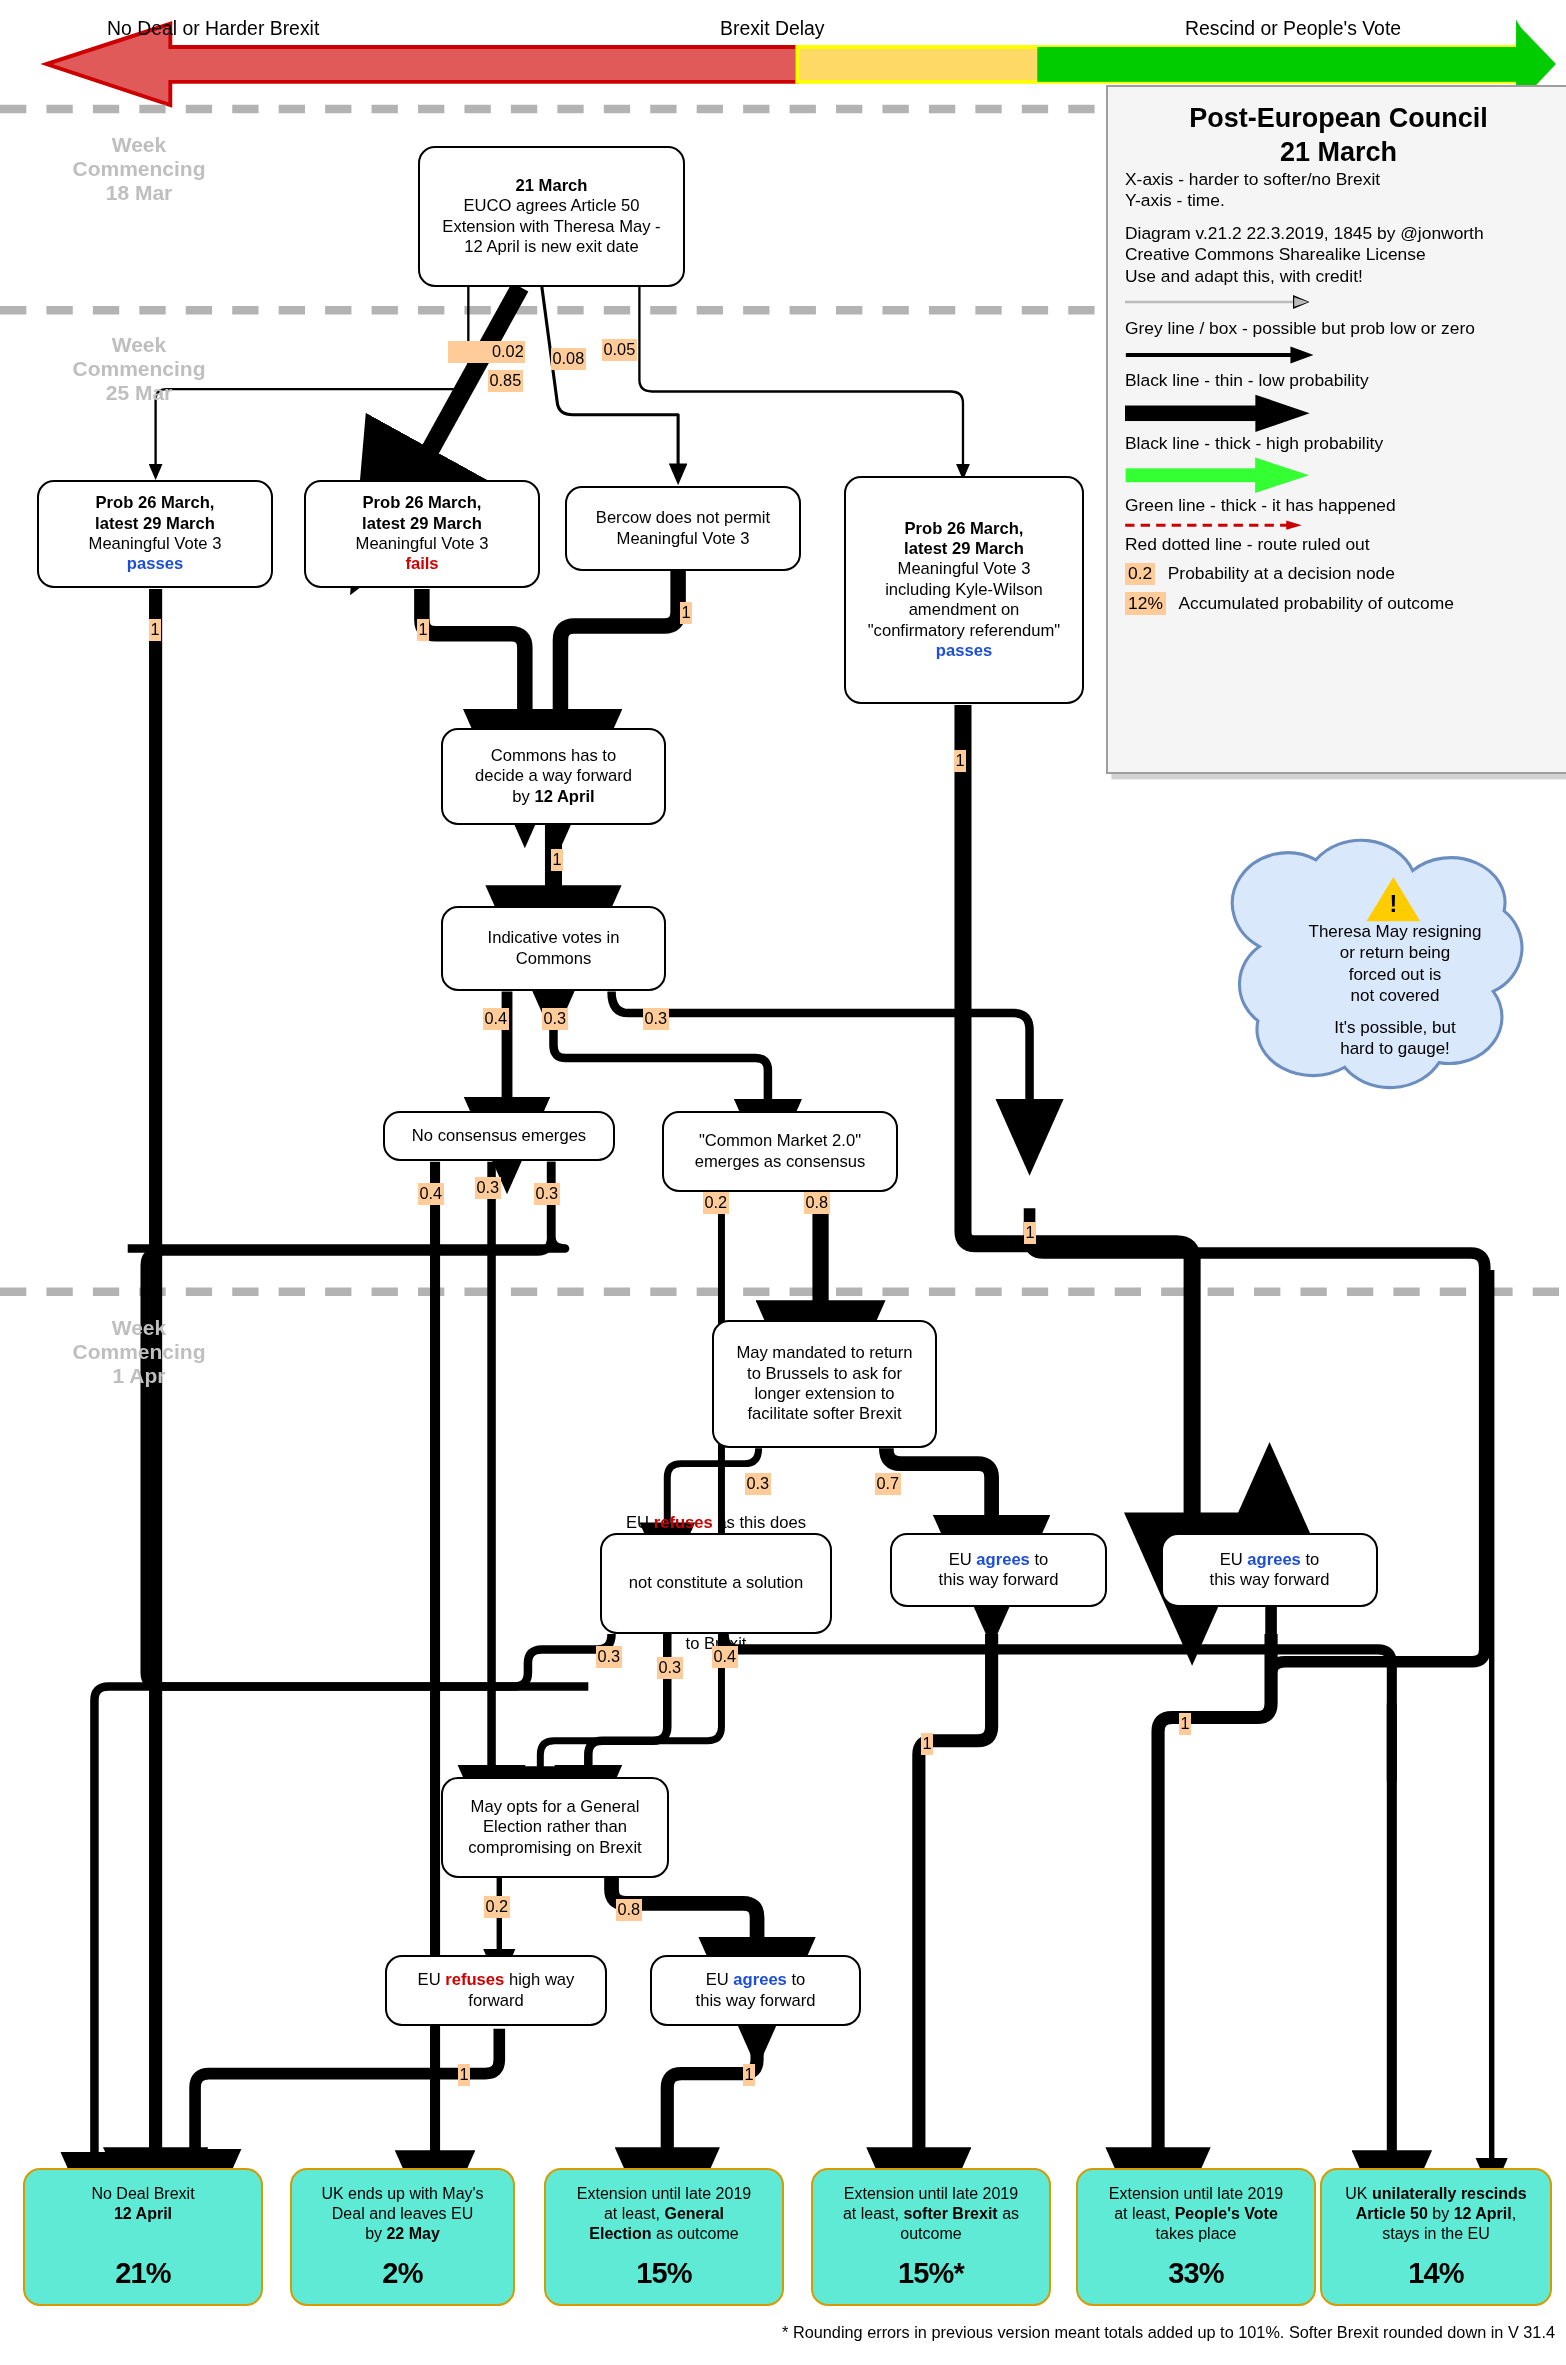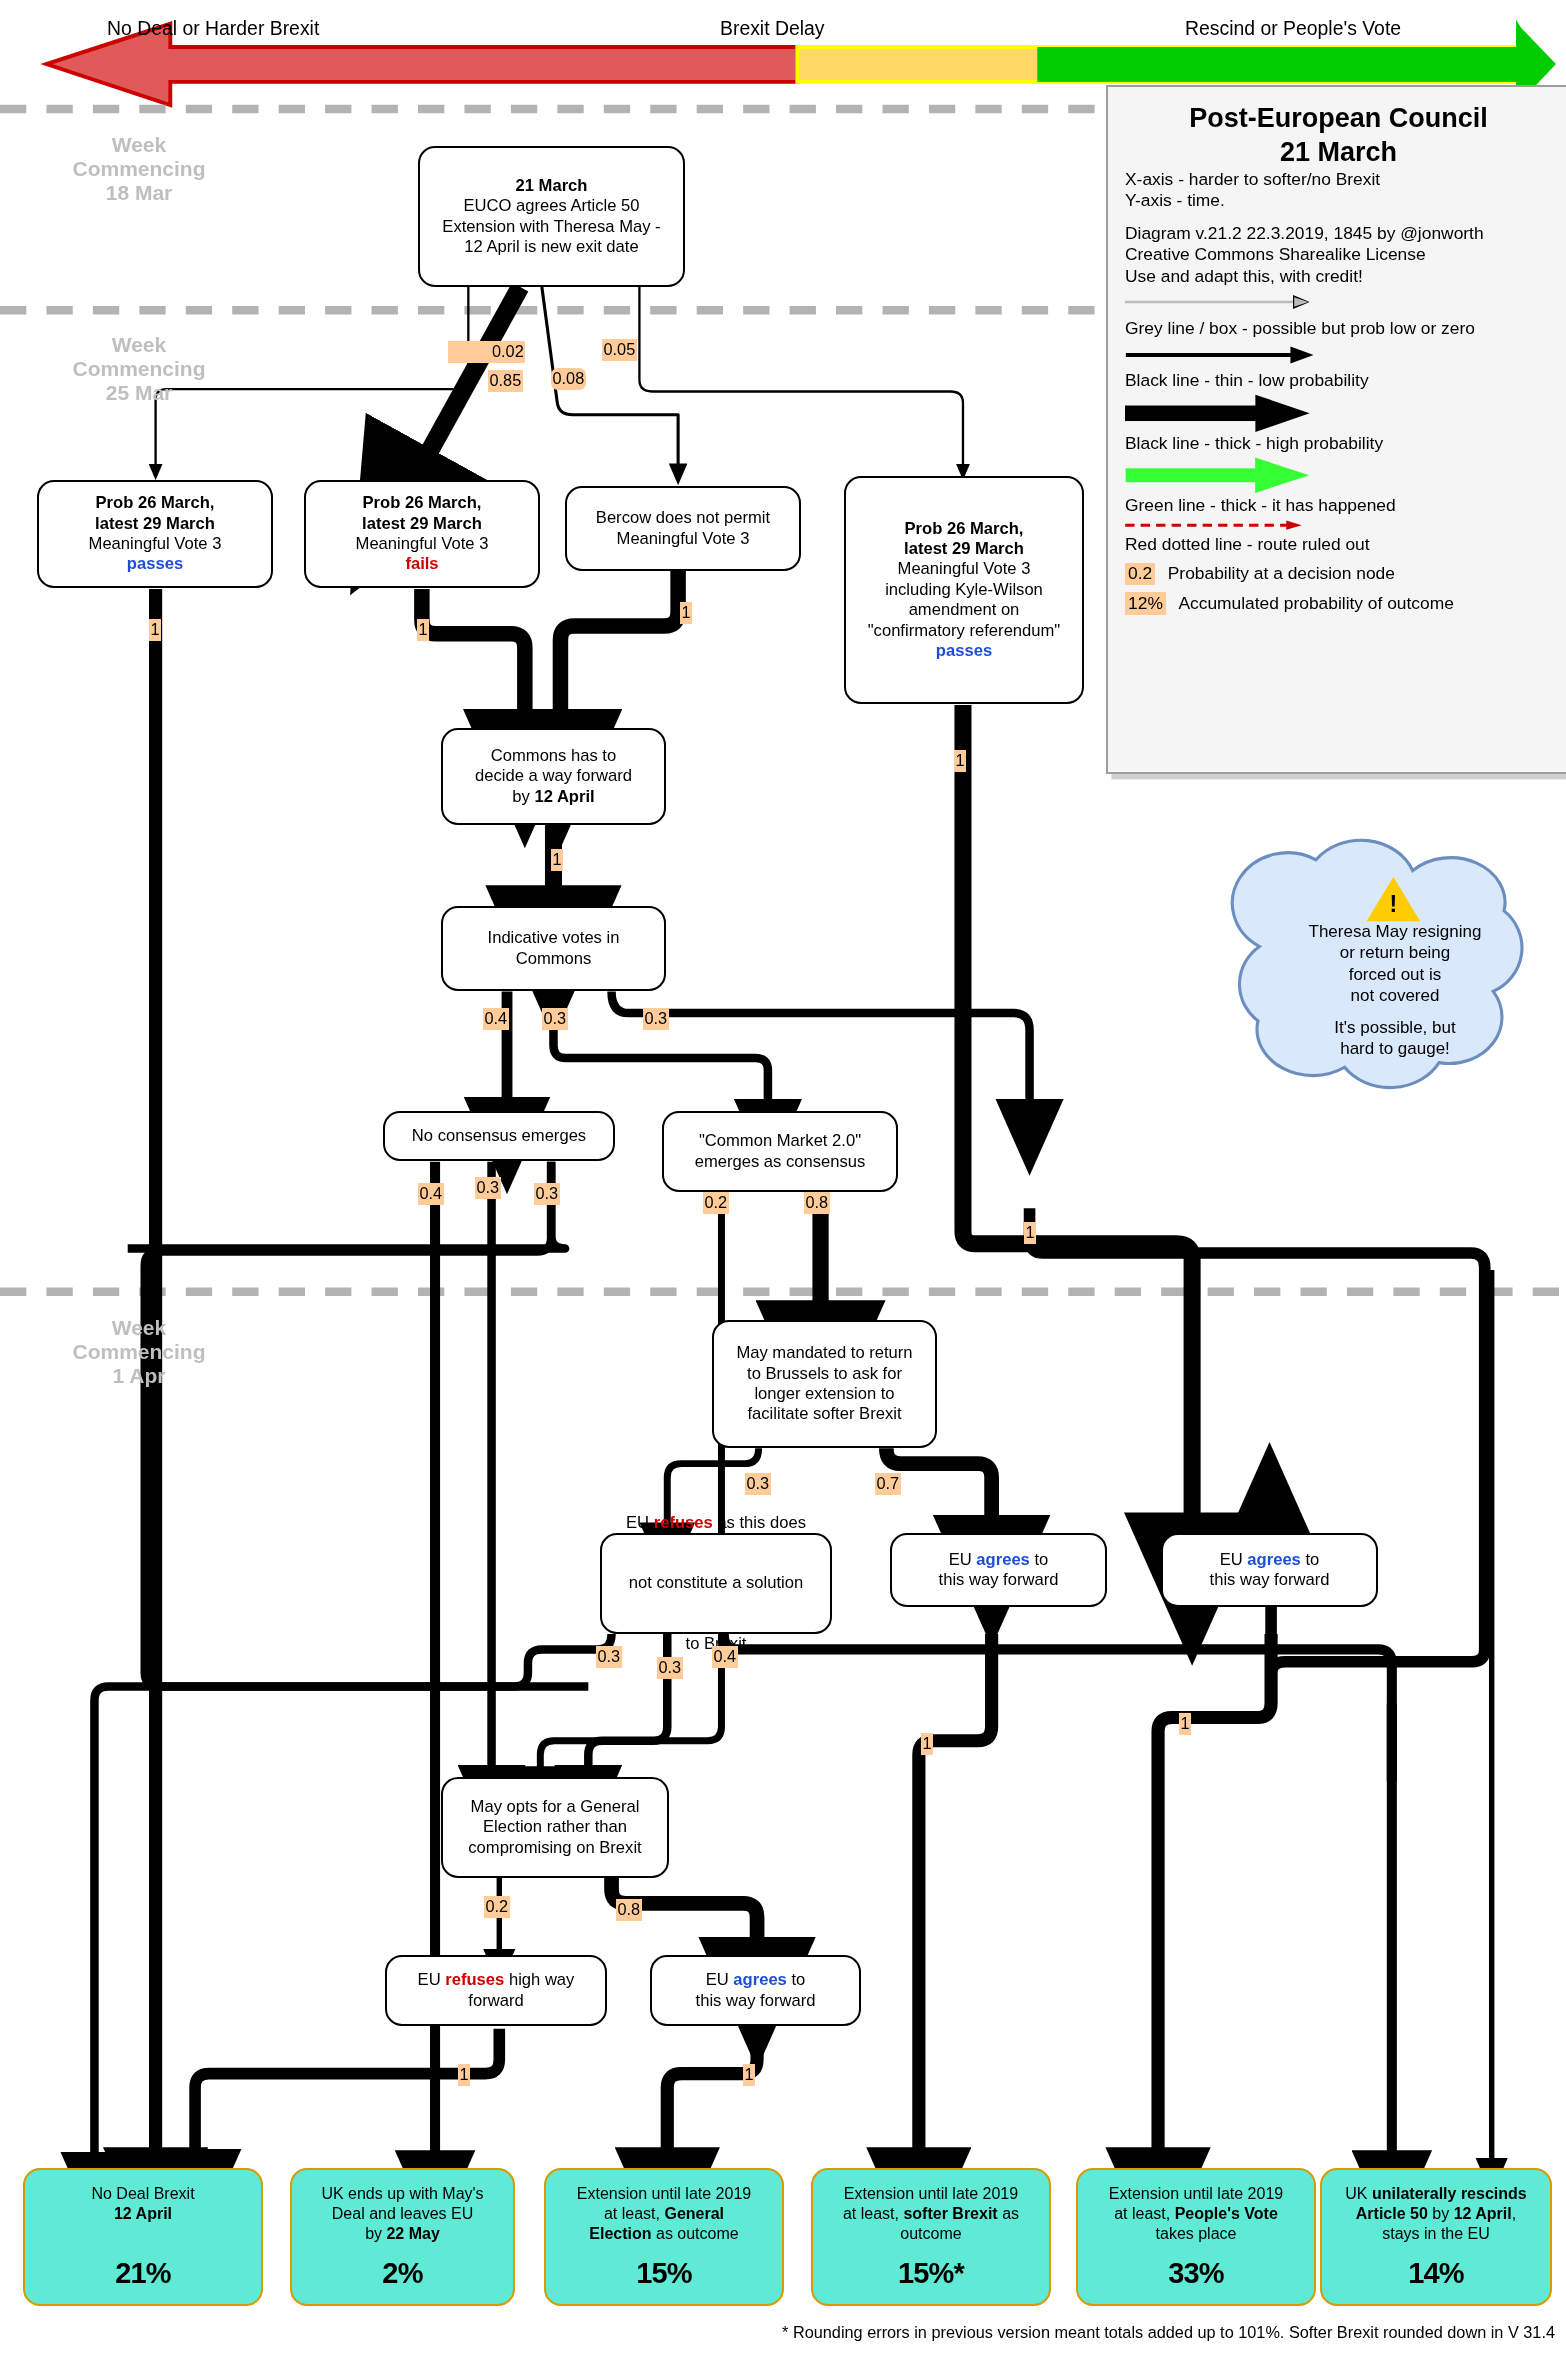--- a/index.html
+++ b/index.html
@@ -352,21 +352,21 @@
     <div class="otext">
       <div><span>UK </span><b>unilaterally rescinds</b></div>
       <div><b>Article 50</b><span> by </span><b>12 April</b><span>,</span></div>
       <div>stays in the EU</div>
     </div>
     <div class="opct">14%</div>
   </div>
 
   <div class="prob" style="left:448px;top:341px;padding-left:44px;">0.02</div>
   <div class="prob" style="left:488px;top:370px;">0.85</div>
-  <div class="prob" style="left:551px;top:368px;border-radius:7px;">0.08</div>
+  <div class="prob" style="left:551px;top:348px;">0.08</div>
   <div class="prob" style="left:602px;top:339px;">0.05</div>
 
   <div class="prob" style="left:149px;top:619px;">1</div>
   <div class="prob" style="left:417px;top:619px;">1</div>
   <div class="prob" style="left:680px;top:602px;">1</div>
   <div class="prob" style="left:954px;top:750px;">1</div>
 
   <div class="prob" style="left:551px;top:849px;">1</div>
 
   <div class="prob" style="left:483px;top:1008px;">0.4</div>

